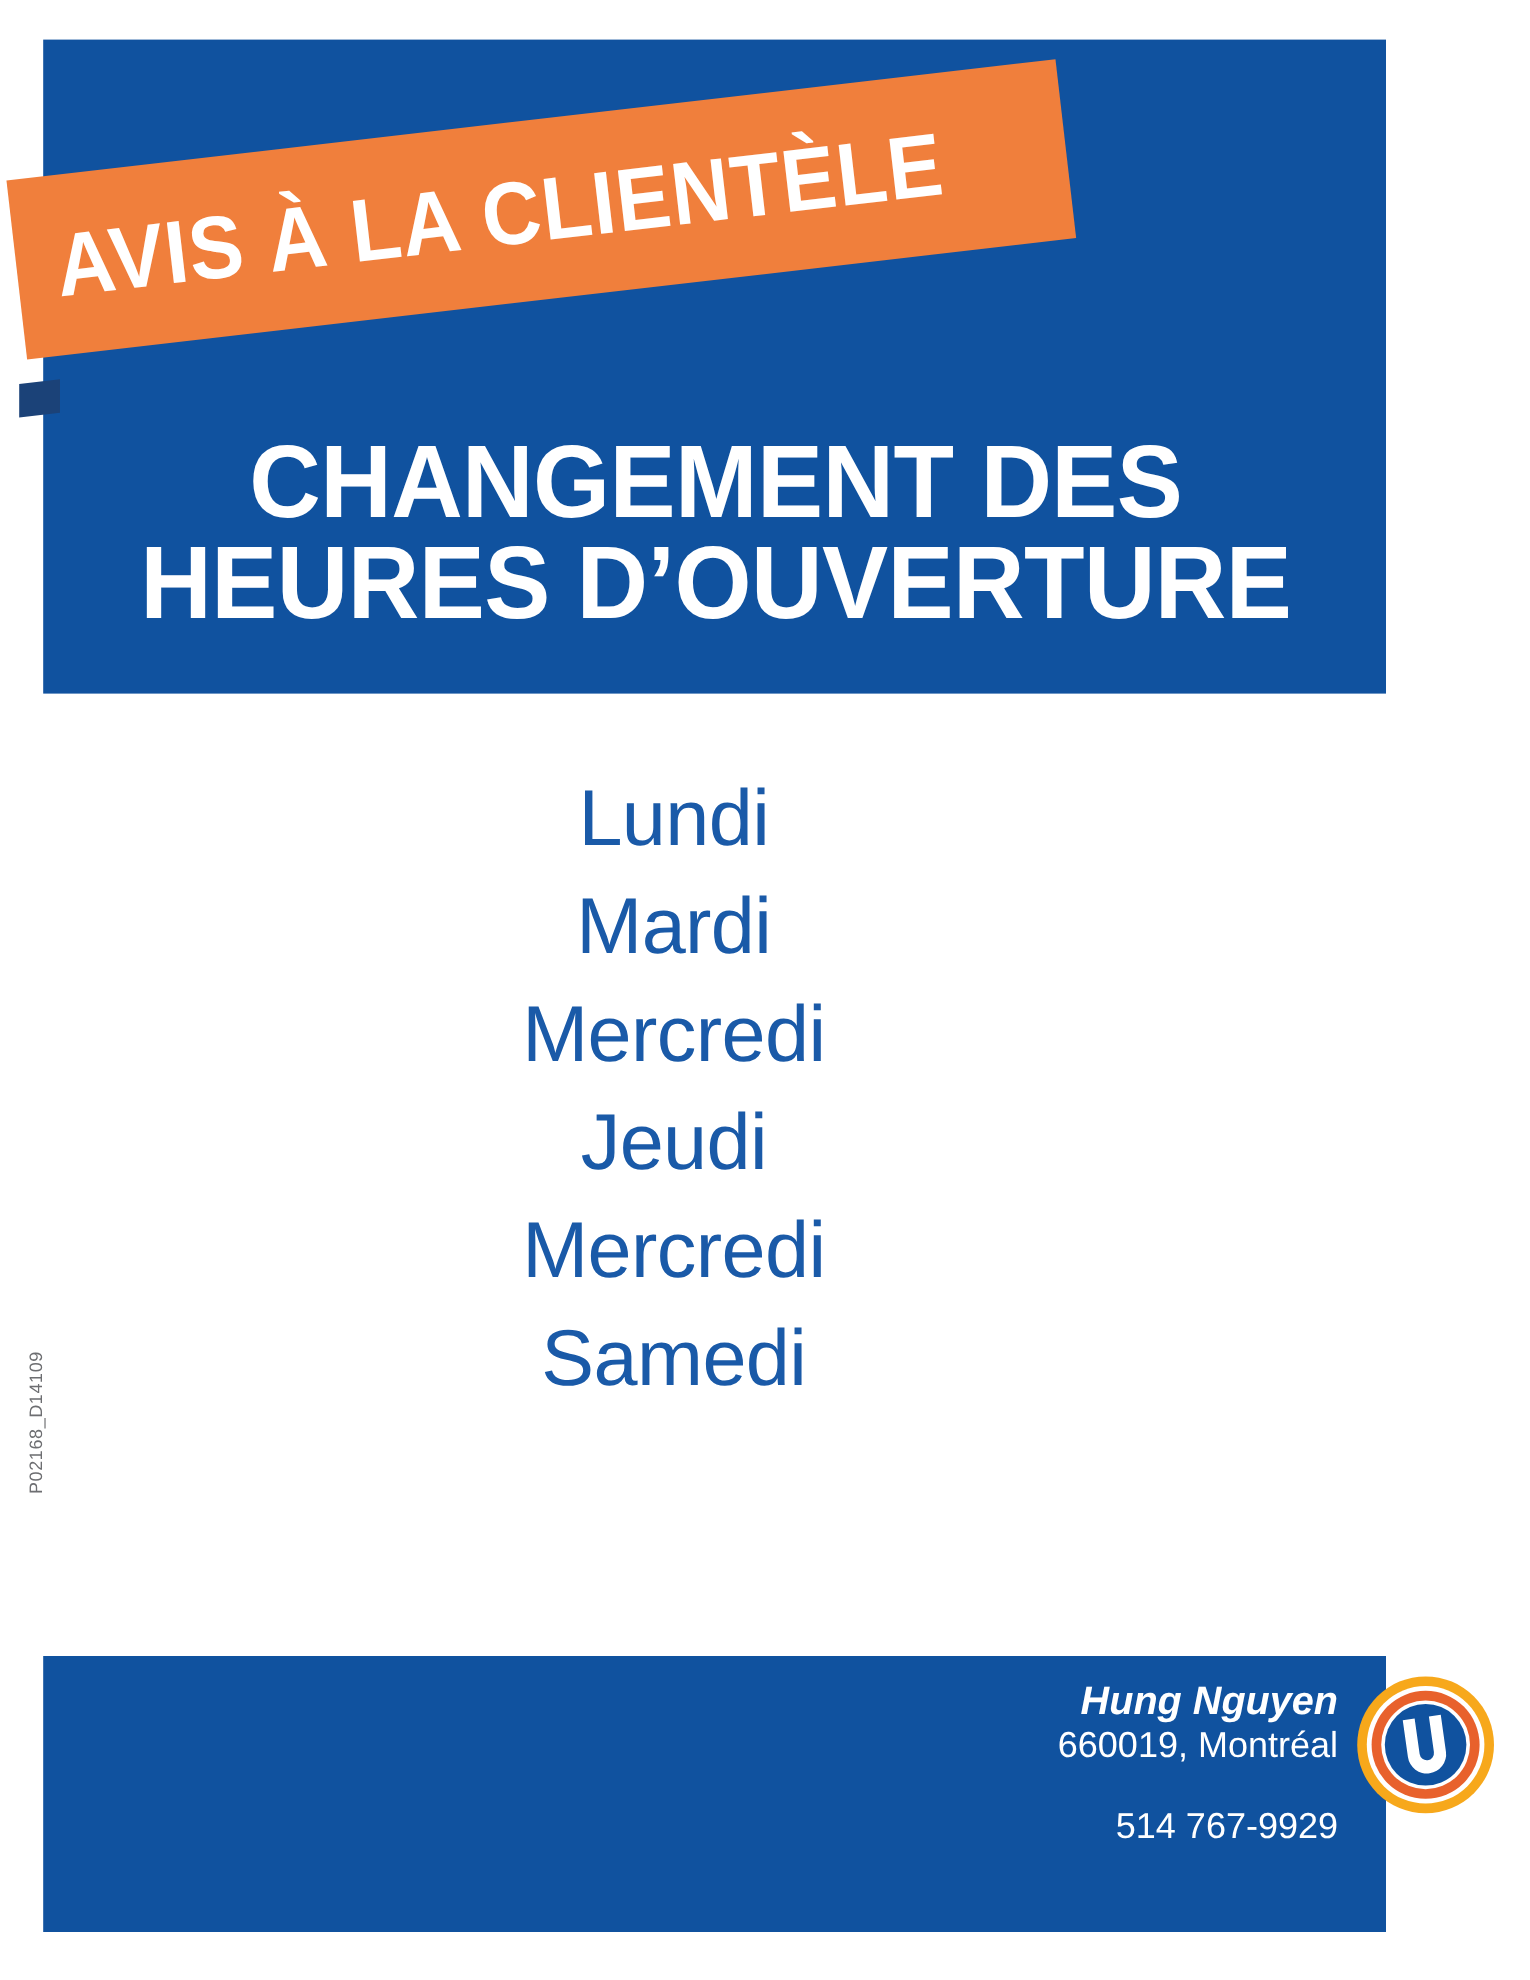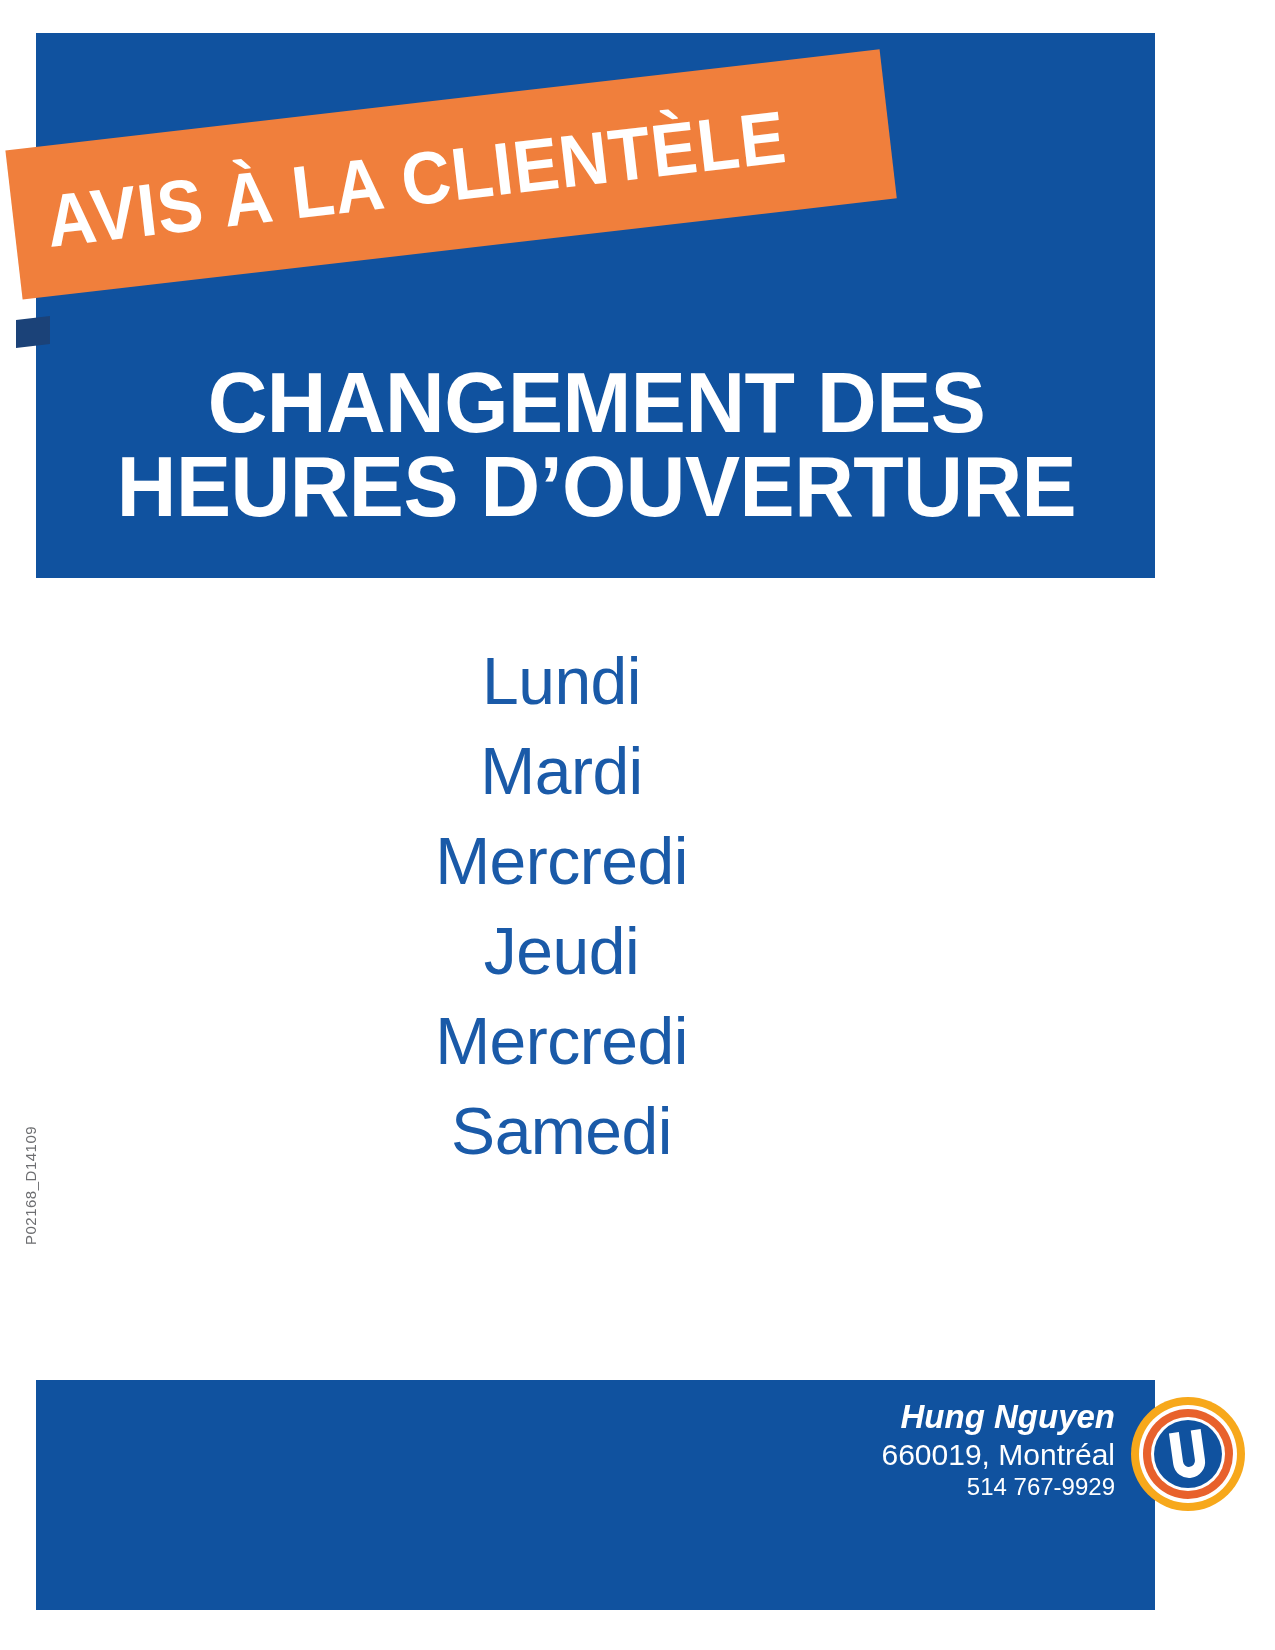--- a/index.html
+++ b/index.html
@@ -160,22 +160,23 @@
     font-size: 33px;
     font-weight: bold;
     line-height: 1.18;
     font-style: italic;
   }
   .footer-address {
     font-size: 30px;
     line-height: 1.18;
   }
   .footer-phone {
-    font-size: 24px;
+    font-size: 30px;
     line-height: 1.22;
+    margin-top: 33px;
   }
 
   
   .logo {
     position: absolute;
     right: 28px;
     top: 1395px;
     width: 118px;
     height: 118px;
   }

